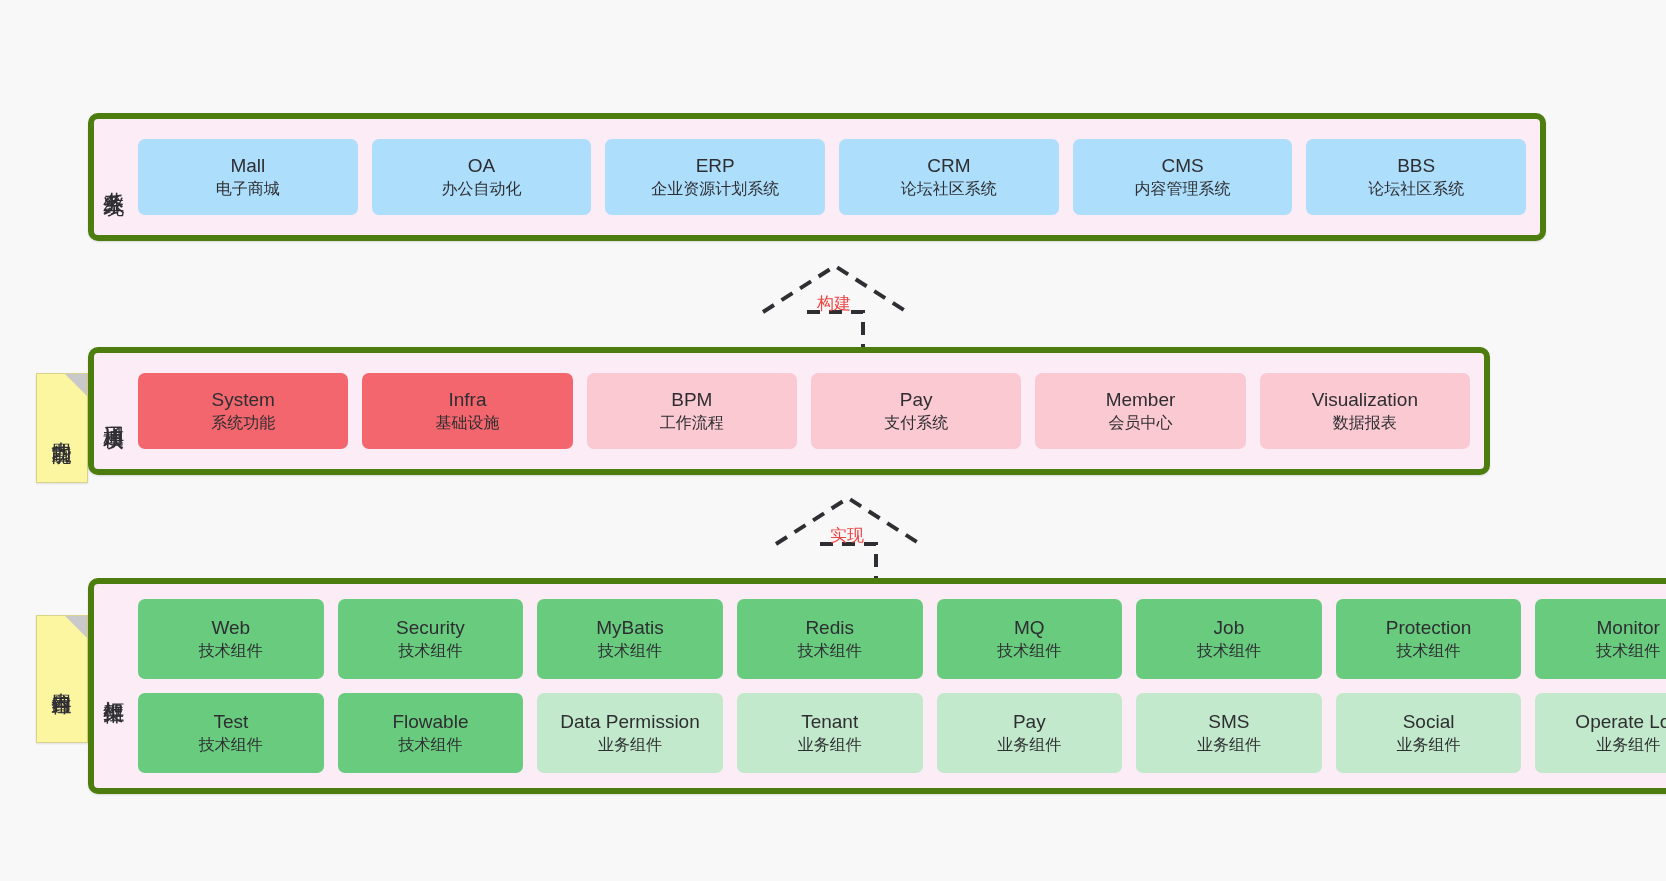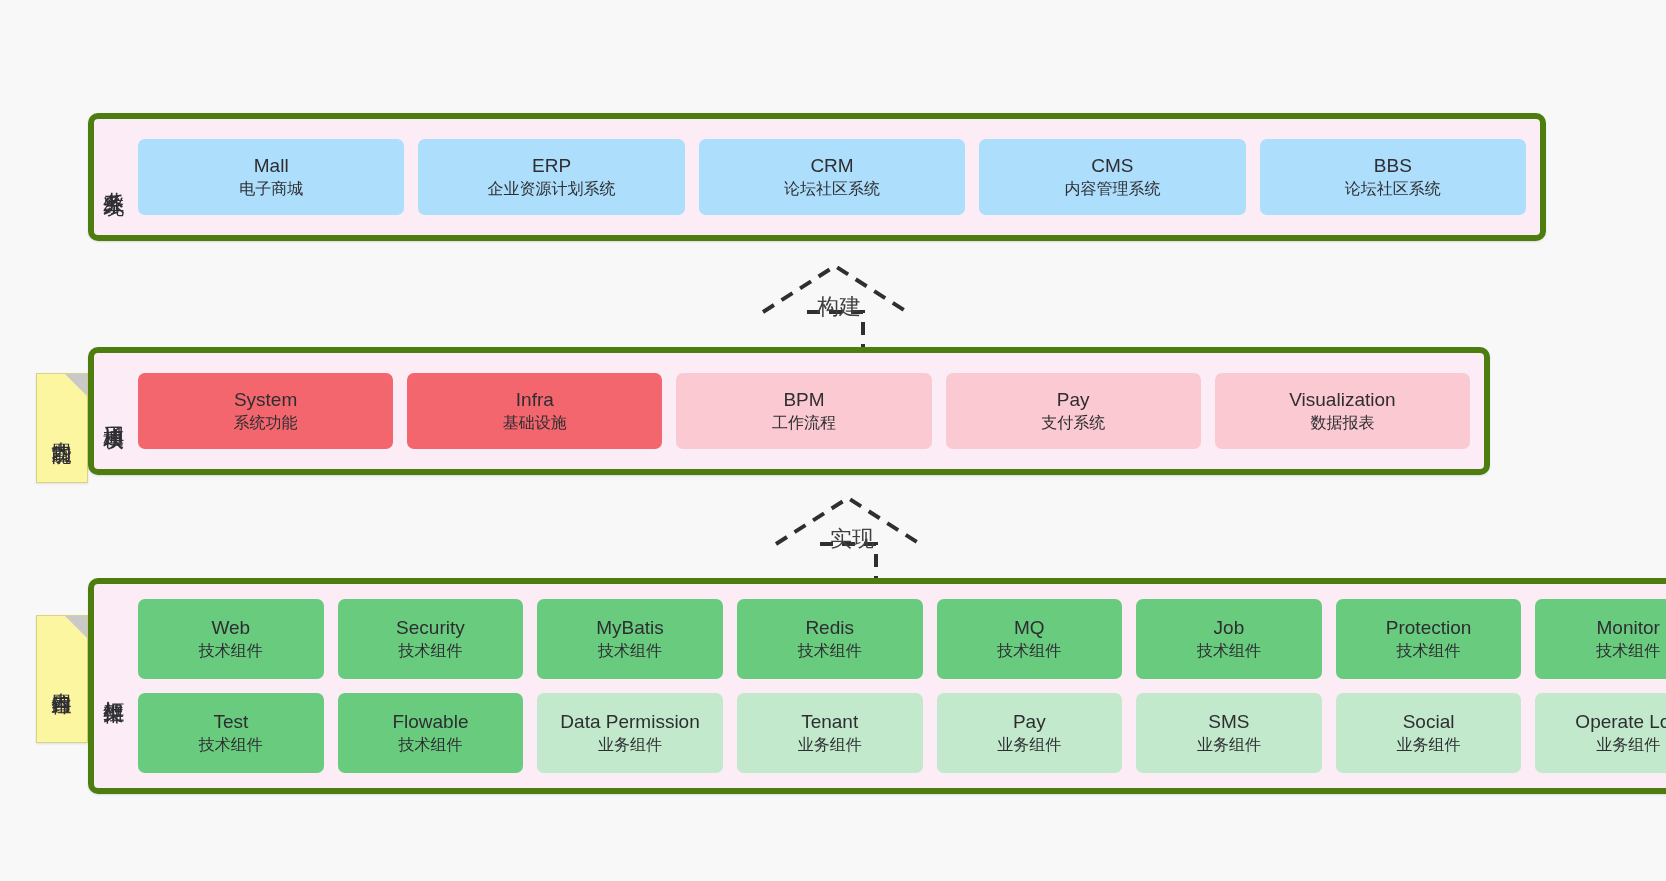--- a/index.html
+++ b/index.html
@@ -117,37 +117,41 @@
     border-left: 22px solid transparent;
   }
   .sticky-common { left: 36px; top: 373px; height: 110px; }
   .sticky-frame  { left: 36px; top: 615px; height: 128px; }
 
   
   .arrow { position: absolute; }
   .arrow svg { display: block; overflow: visible; }
   .arrow .lbl {
     position: absolute;
-    font-size: 22px;
-    color: #404040;
+    font-size: 17px;
+    color: #ef4444;
     background: transparent;
     white-space: nowrap;
   }
 </style>
 </head>
 <body>
 
 <div id="canvas">
 
   <div class="layer layer-biz">
     <div class="layer-title">业务系统</div>
     <div class="layer-body">
       <div class="card blue">
         <span class="en">Mall</span>
         <span class="cn">电子商城</span>
+      </div>
+      <div class="card blue">
+        <span class="en">OA</span>
+        <span class="cn">办公自动化</span>
       </div>
       <div class="card blue">
         <span class="en">ERP</span>
         <span class="cn">企业资源计划系统</span>
       </div>
       <div class="card blue">
         <span class="en">CRM</span>
         <span class="cn">论坛社区系统</span>
       </div>
       <div class="card blue">
@@ -186,20 +190,24 @@
       </div>
       <div class="card pink">
         <span class="en">BPM</span>
         <span class="cn">工作流程</span>
       </div>
       <div class="card pink">
         <span class="en">Pay</span>
         <span class="cn">支付系统</span>
       </div>
       <div class="card pink">
+        <span class="en">Member</span>
+        <span class="cn">会员中心</span>
+      </div>
+      <div class="card pink">
         <span class="en">Visualization</span>
         <span class="cn">数据报表</span>
       </div>
     </div>
   </div>
 
   <div class="arrow" style="left:768px; top:494px; width:160px; height:88px;">
     <svg width="160" height="88" viewBox="0 0 160 88">
       <path d="M8 50 L80 4 L152 50" fill="none" stroke="#2f2f33" stroke-width="4" stroke-dasharray="13 9" stroke-linecap="butt"></path>
       <path d="M52 50 L108 50 L108 88 L52 88" fill="none" stroke="#2f2f33" stroke-width="4" stroke-dasharray="13 9" stroke-linecap="butt"></path>

